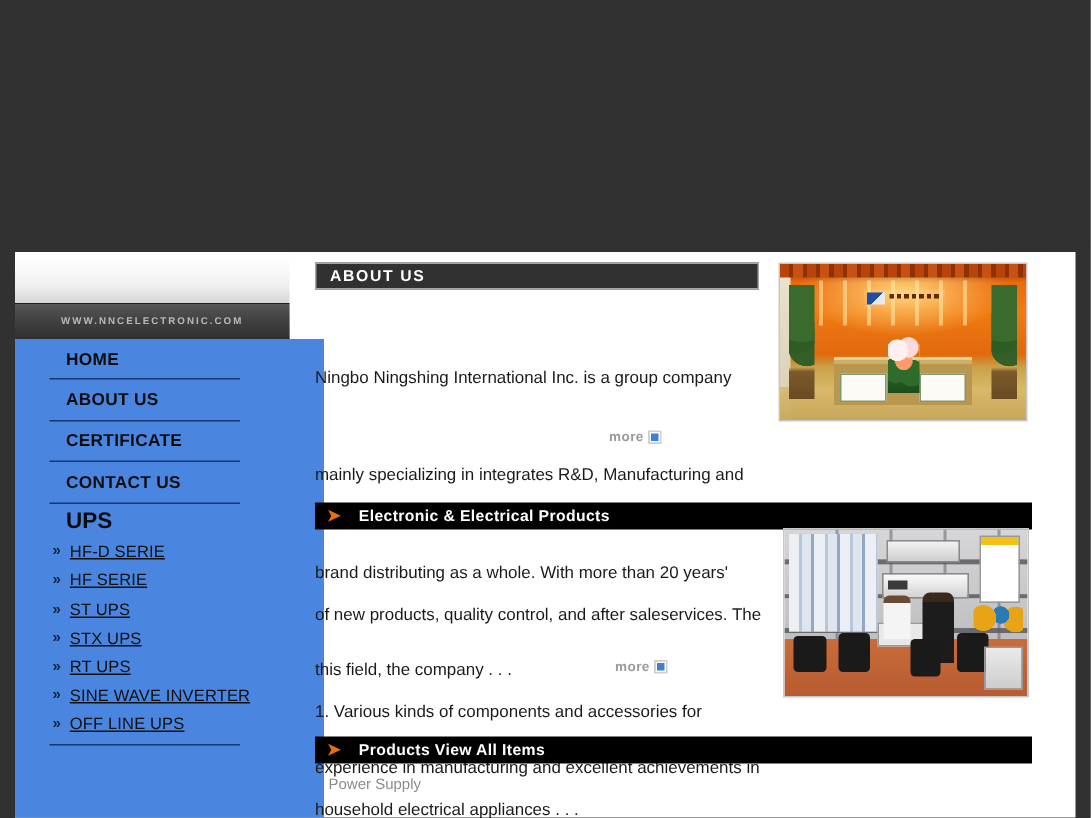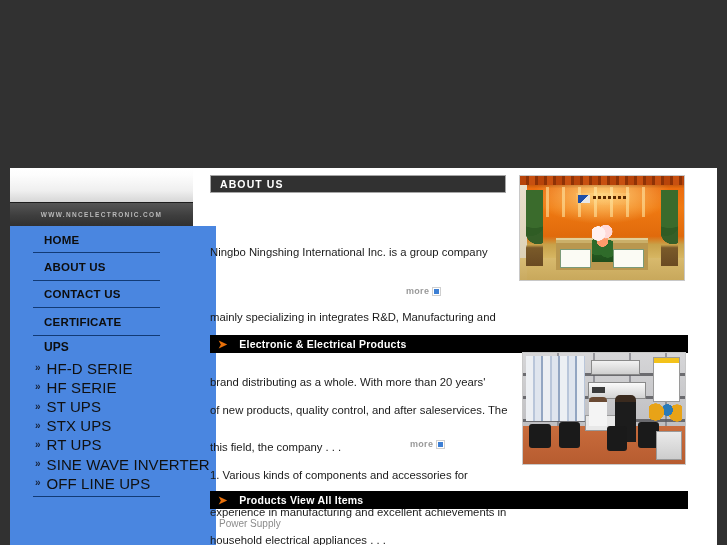--- a/index.html
+++ b/index.html
@@ -102,44 +102,45 @@
   }
 
   .nav-group-title {
     position: relative;
     height: 23px;
     display: flex;
     align-items: center;
     padding-left: 34px;
   }
   .nav-group-title .label {
-    font-size: 12px;
+    font-size: 15px;
     font-weight: bold;
     color: #0d0d0d;
   }
 
   .nav-sub {
     position: relative;
     height: 19.2px;
     display: flex;
     align-items: center;
     padding-left: 25px;
     cursor: pointer;
   }
   .nav-sub .bullet {
     font-size: 10px;
     color: #16223a;
     font-weight: bold;
     margin-right: 6px;
     line-height: 1;
   }
   .nav-sub .label {
-    font-size: 15px;
+    font-size: 11px;
     color: #101010;
     letter-spacing: 0.1px;
+    text-decoration: underline;
   }
 
   
   #content {
     position: absolute;
     left: 201px; top: 168px;
     width: 500px;
     height: 377px;
   }
 
@@ -395,26 +396,26 @@
     <span class="label">HOME</span>
     <span class="nav-rule"></span>
   </div>
 
   <div class="nav-main">
     <span class="label">ABOUT US</span>
     <span class="nav-rule"></span>
   </div>
 
   <div class="nav-main">
+    <span class="label">CERTIFICATE</span>
+    <span class="nav-rule"></span>
+  </div>
+
+  <div class="nav-main">
     <span class="label">CONTACT US</span>
-    <span class="nav-rule"></span>
-  </div>
-
-  <div class="nav-main">
-    <span class="label">CERTIFICATE</span>
     <span class="nav-rule"></span>
   </div>
 
 
   <div class="nav-group-title">
     <span class="label">UPS</span>
   </div>
 
   <div class="nav-sub">
     <span class="bullet">»</span>

